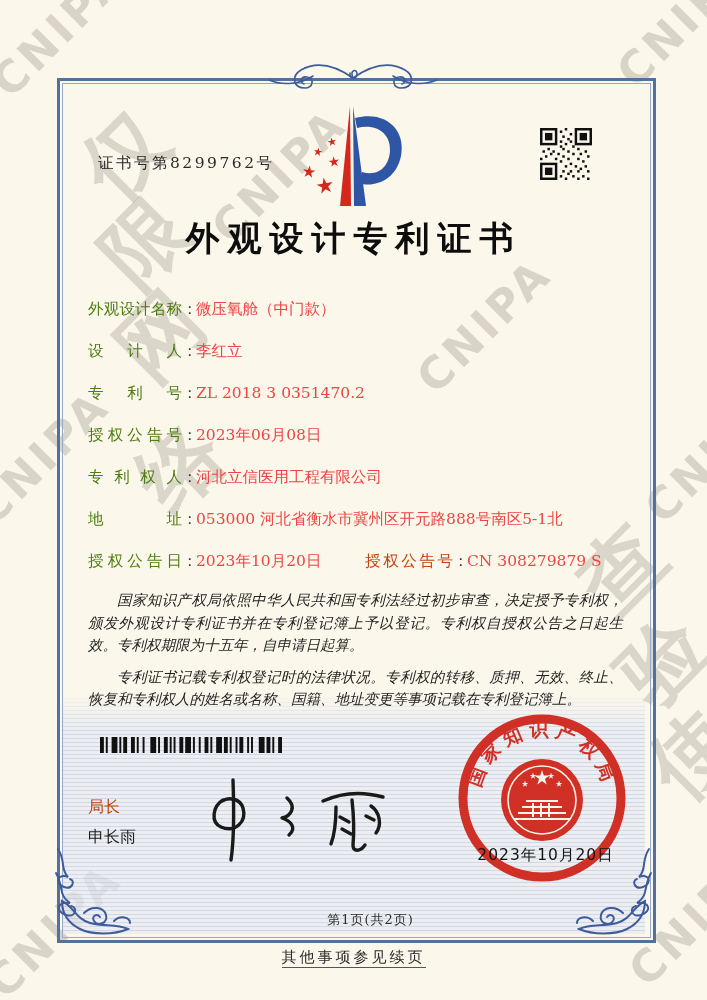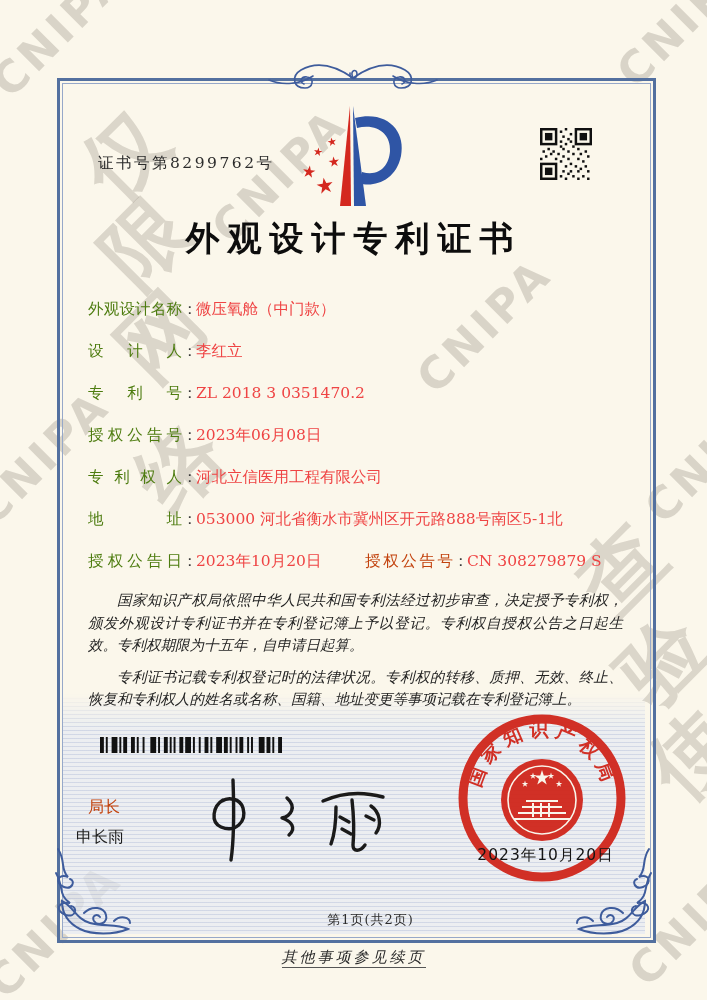--- a/index.html
+++ b/index.html
@@ -49,33 +49,33 @@
 
   
   .body-text{position:absolute;left:88px;top:589px;width:535px;font-size:14.5px;
              line-height:22.5px;color:#232323;text-align:justify;font-style:italic;z-index:5;}
   .body-text p{margin:0 0 9px 0;text-indent:2em;}
 
   
   .barcode{position:absolute;left:100px;top:737px;z-index:5;}
   .sig-title{position:absolute;left:88px;top:797px;font-family:"DejaVu Sans",sans-serif;
              font-size:16px;color:#c2410c;z-index:5;}
-  .sig-name{position:absolute;left:76px;top:827px;font-family:"DejaVu Sans",sans-serif;
+  .sig-name{position:absolute;left:88px;top:827px;font-family:"DejaVu Sans",sans-serif;
             font-size:16px;color:#1c1c1c;z-index:5;}
   .sig-script{position:absolute;left:185px;top:770px;z-index:5;}
   .seal{position:absolute;left:452px;top:708px;z-index:6;opacity:0.94;}
   .seal-date{position:absolute;left:473px;top:845px;width:145px;text-align:center;
              font-family:"DejaVu Sans",sans-serif;font-size:15.5px;color:#141414;z-index:7;
              letter-spacing:1px;}
 
   
   .page-no{position:absolute;left:0;top:911px;width:707px;text-align:center;font-size:13px;
            letter-spacing:1px;color:#2e2e2e;z-index:5;padding-left:17px;}
   .continuation{position:absolute;left:0;top:948px;width:707px;text-align:center;font-size:15px;
-           letter-spacing:3px;color:#2b2b2b;font-style:italic;z-index:5;}
+           letter-spacing:3px;color:#2b2b2b;z-index:5;}
   .continuation span{border-bottom:1px solid #555;padding-bottom:1px;}
 </style>
 </head>
 <body>
 
 <div class="page">
 
   <span class="wm" style="left:-25px;top:4px;">CNIPA</span>
   <span class="wm" style="left:195px;top:150px;">CNIPA</span>
   <span class="wm" style="left:400px;top:300px;">CNIPA</span>

